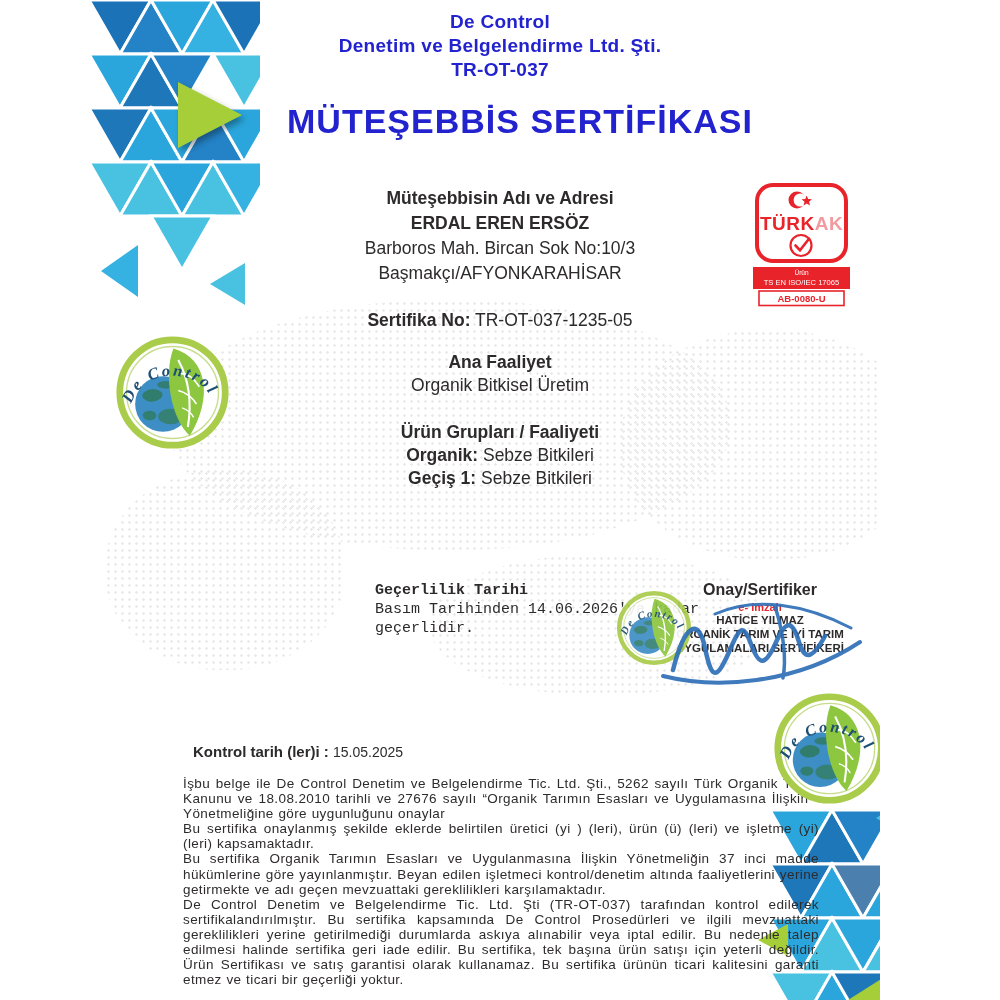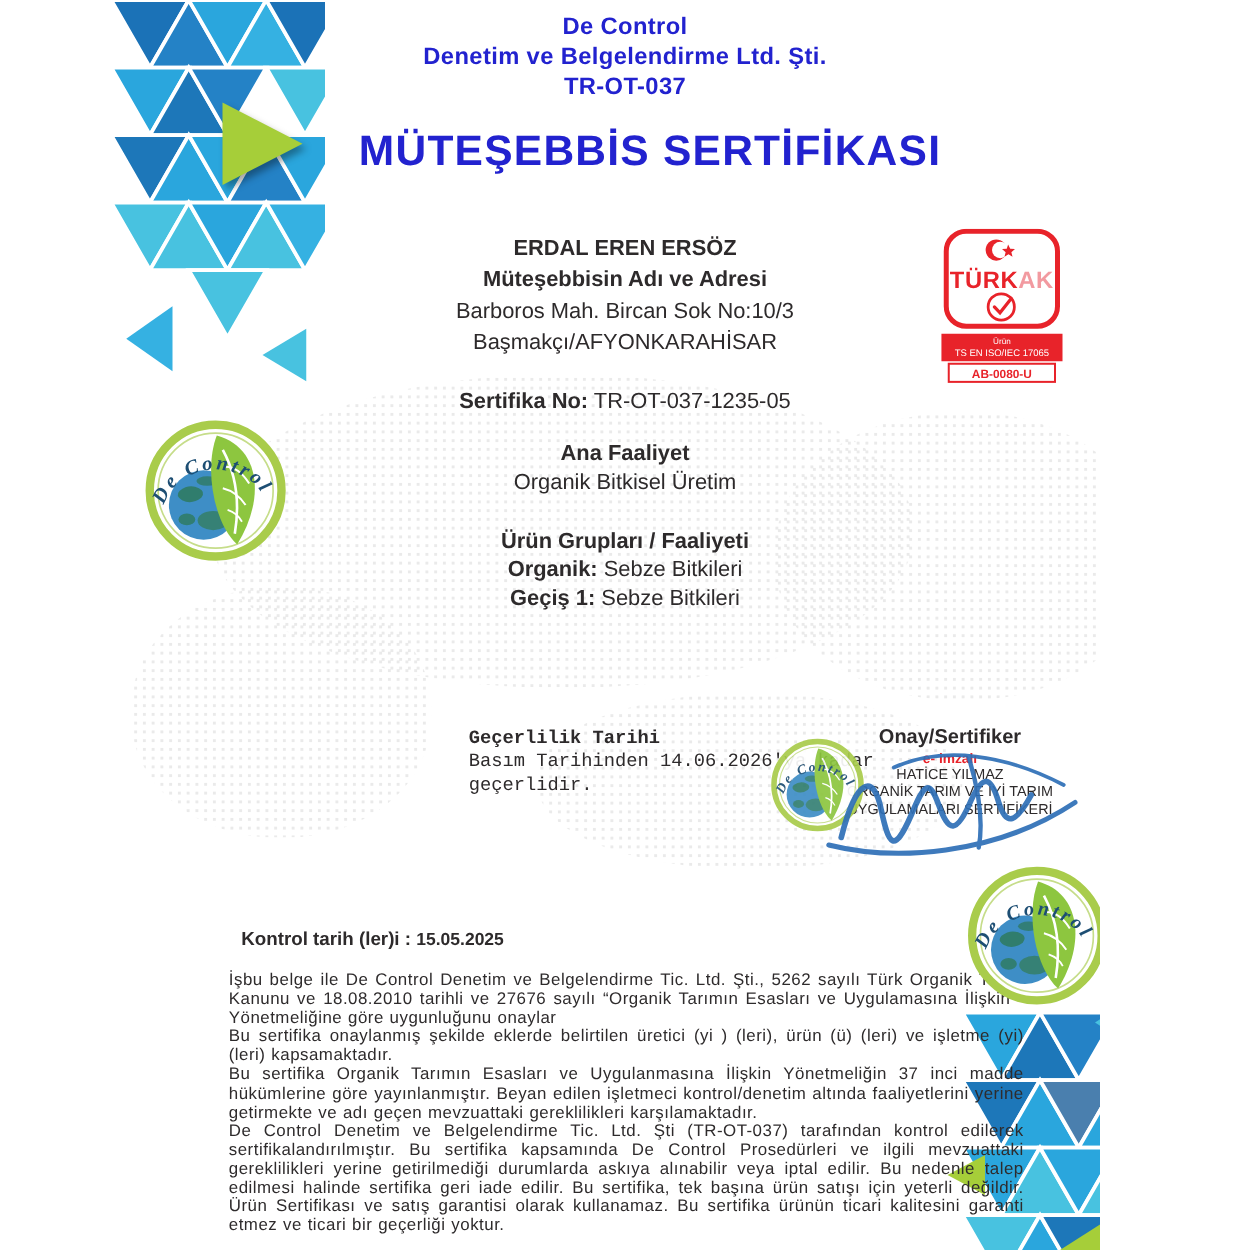--- a/index.html
+++ b/index.html
@@ -16,24 +16,24 @@
   .holder{left:0;width:1000px;top:186px;font-size:17.5px;line-height:25px;z-index:2;}
   .b{font-weight:700;}
   .certno{left:0;width:1000px;top:310px;font-size:17.5px;z-index:2;}
   .sec{left:0;width:1000px;font-size:17.5px;line-height:23px;z-index:2;}
   
   .col{font-size:15px;line-height:19px;z-index:2;}
   .col .lbl{font-weight:700;}
   .approval{left:655px;width:210px;top:581px;text-align:center;z-index:2;}
   .approval .lbl{font-weight:700;font-size:16px;}
   .approval .esign{color:#e8232a;font-weight:700;font-size:11px;margin-top:2px;}
-  .approval .nm{font-weight:400;font-size:11.5px;line-height:14px;}
+  .approval .nm{font-weight:700;font-size:11.5px;line-height:14px;}
   
   .control{left:193px;top:743px;font-size:15px;z-index:2;}
-  .control .val{font-weight:700;font-size:14px;}
+  .control .val{font-weight:400;font-size:14px;}
   .legal{left:183px;width:636px;top:776px;font-size:13.5px;line-height:15.1px;
          text-align:justify;letter-spacing:.4px;word-spacing:.5px;color:#2e2b2c;z-index:2;}
   .legal p{margin:0;}
   svg text{font-family:"Liberation Sans","DejaVu Sans",sans-serif;}
   .logo-text{font-family:"Liberation Serif","DejaVu Serif",serif;font-style:italic;font-weight:700;
              fill:#1d4e73;font-size:17px;letter-spacing:2.5px;}
 </style>
 </head>
 <body>
 
@@ -141,22 +141,22 @@
       <path d="M42.5,62.5 l4.5,4.8 9,-11.5" stroke="#e8232a" stroke-width="2.6" fill="none" stroke-linecap="round"></path>
     </g>
     <rect x="0" y="84" width="97" height="22" fill="#e8232a"></rect>
     <text x="48.5" y="92" text-anchor="middle" font-size="6.5" fill="#ffffff">Ürün</text>
     <text x="48.5" y="101.5" text-anchor="middle" font-size="7.6" fill="#ffffff">TS EN ISO/IEC 17065</text>
     <rect x="6" y="108" width="85" height="14.5" fill="#ffffff" stroke="#e8232a" stroke-width="1.6"></rect>
     <text x="48.5" y="119" text-anchor="middle" font-size="9.5" font-weight="bold" fill="#e8232a">AB-0080-U</text>
   </svg>
 
   <div class="abs holder ctr">
+    <div class="b">Müteşebbisin Adı ve Adresi</div>
     <div class="b">ERDAL EREN ERSÖZ</div>
-    <div class="b">Müteşebbisin Adı ve Adresi</div>
     <div>Barboros Mah. Bircan Sok No:10/3</div>
     <div>Başmakçı/AFYONKARAHİSAR</div>
   </div>
 
   <div class="abs certno ctr">
     <span class="b">Sertifika No:</span>
     <span>TR-OT-037-1235-05</span>
   </div>
 
   <svg class="abs" style="left:115px;top:335px;z-index:2" width="115" height="115">

